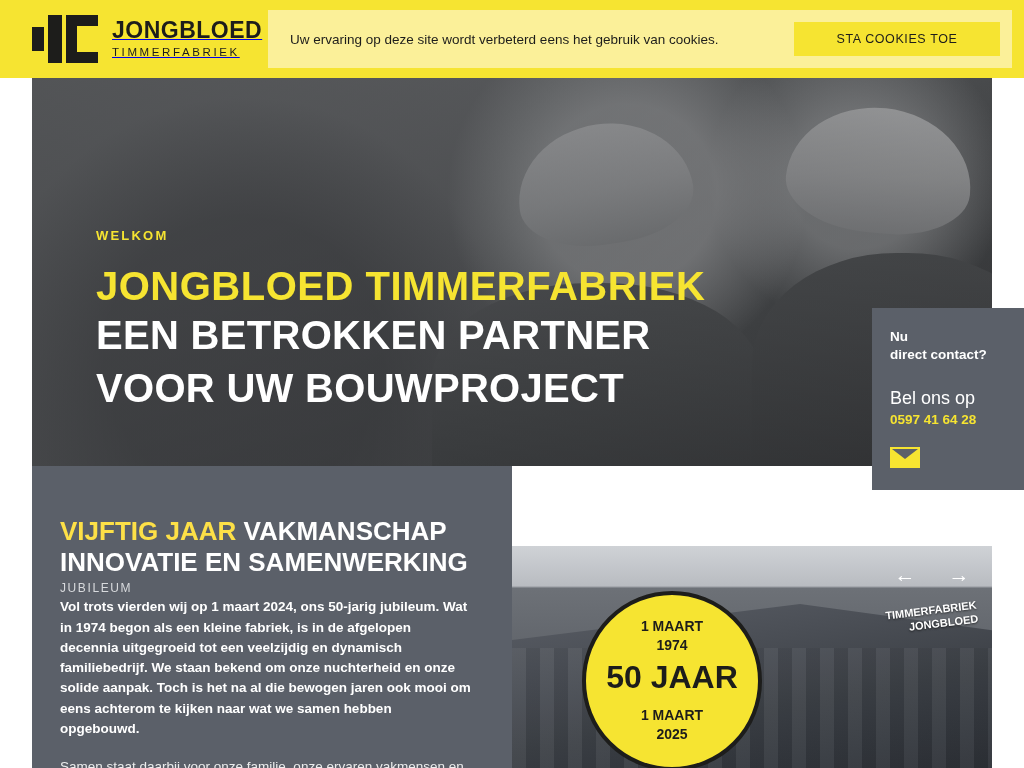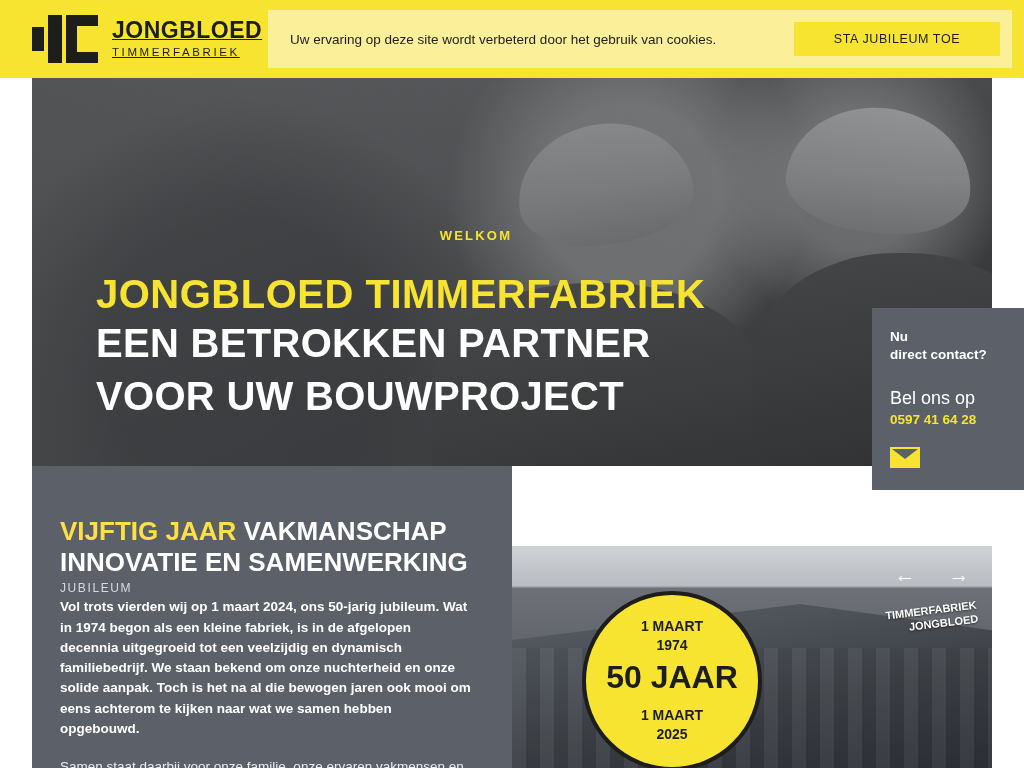--- a/index.html
+++ b/index.html
@@ -128,22 +128,21 @@
   .hero-content {
     position: absolute;
     left: 64px; top: 150px;
     width: 760px;
   }
   .welkom {
     color: #F6E431;
     font-size: 13px;
     letter-spacing: 2.2px;
     font-weight: bold;
-    margin-bottom: 30px;
-    text-align: center;
+    margin-bottom: 22px;
   }
   .hero-h1 {
     color: #F6E431;
     font-size: 40px;
     font-weight: bold;
     letter-spacing: 0.5px;
     line-height: 1.05;
   }
   .hero-h2 {
     color: #ffffff;
@@ -320,22 +319,22 @@
       <span class="bar b4"></span>
       <span class="bar b5"></span>
     </span>
     <span class="brand-text">
       <span class="brand-name">JONGBLOED</span>
       <div class="brand-sub">TIMMERFABRIEK</div>
     </span>
   </a>
 
   <div class="cookiebar">
-    <span class="cookietext">Uw ervaring op deze site wordt verbeterd door het gebruik van cookies.</span>
-    <button class="cookiebtn">STA JUBILEUM TOE</button>
+    <span class="cookietext">Uw ervaring op deze site wordt verbeterd eens het gebruik van cookies.</span>
+    <button class="cookiebtn">STA COOKIES TOE</button>
   </div>
 </div>
 
 <div class="page">
 
   <section class="hero">
     <div class="hero-photo">
       <span class="helmet h1"></span>
       <span class="helmet h2"></span>
       <span class="shoulder s1"></span>

